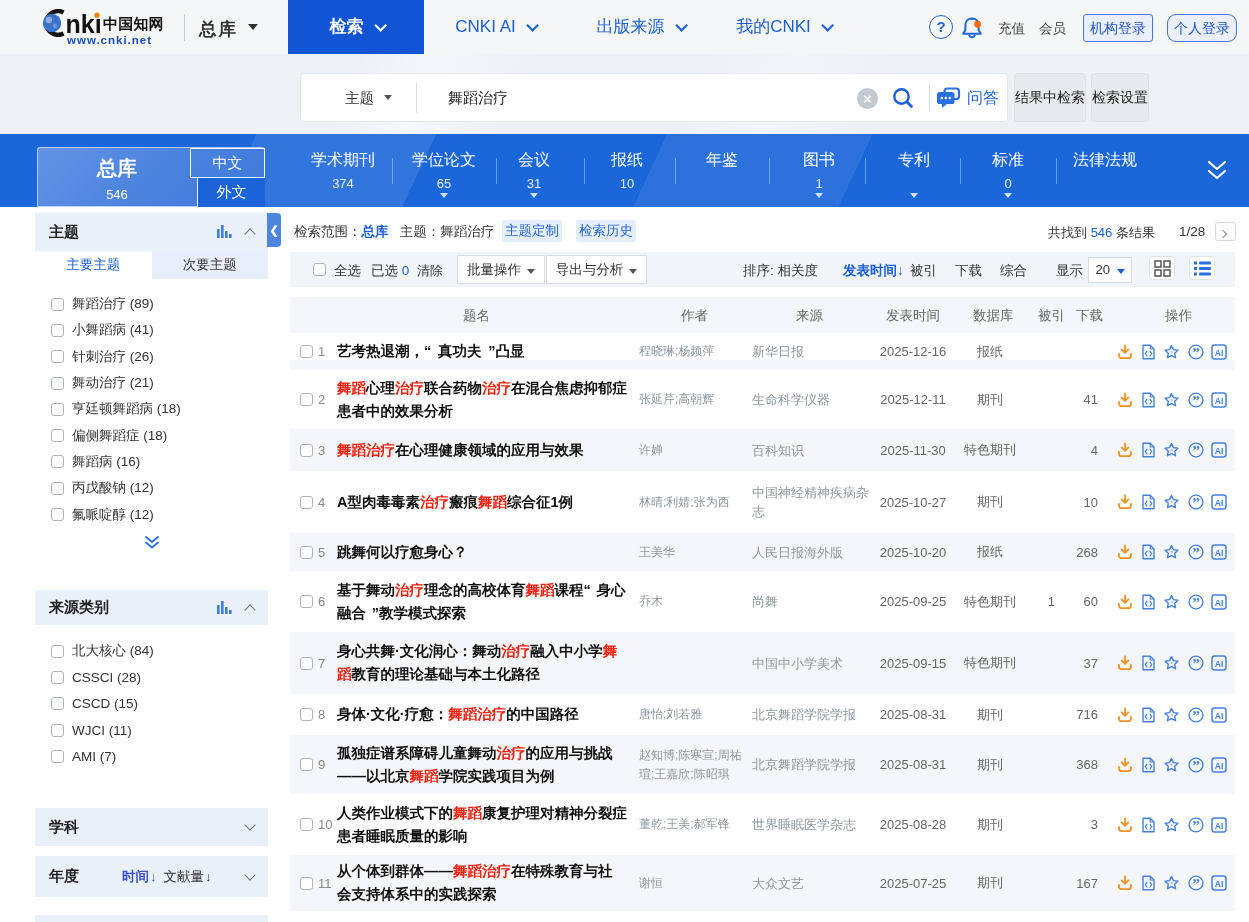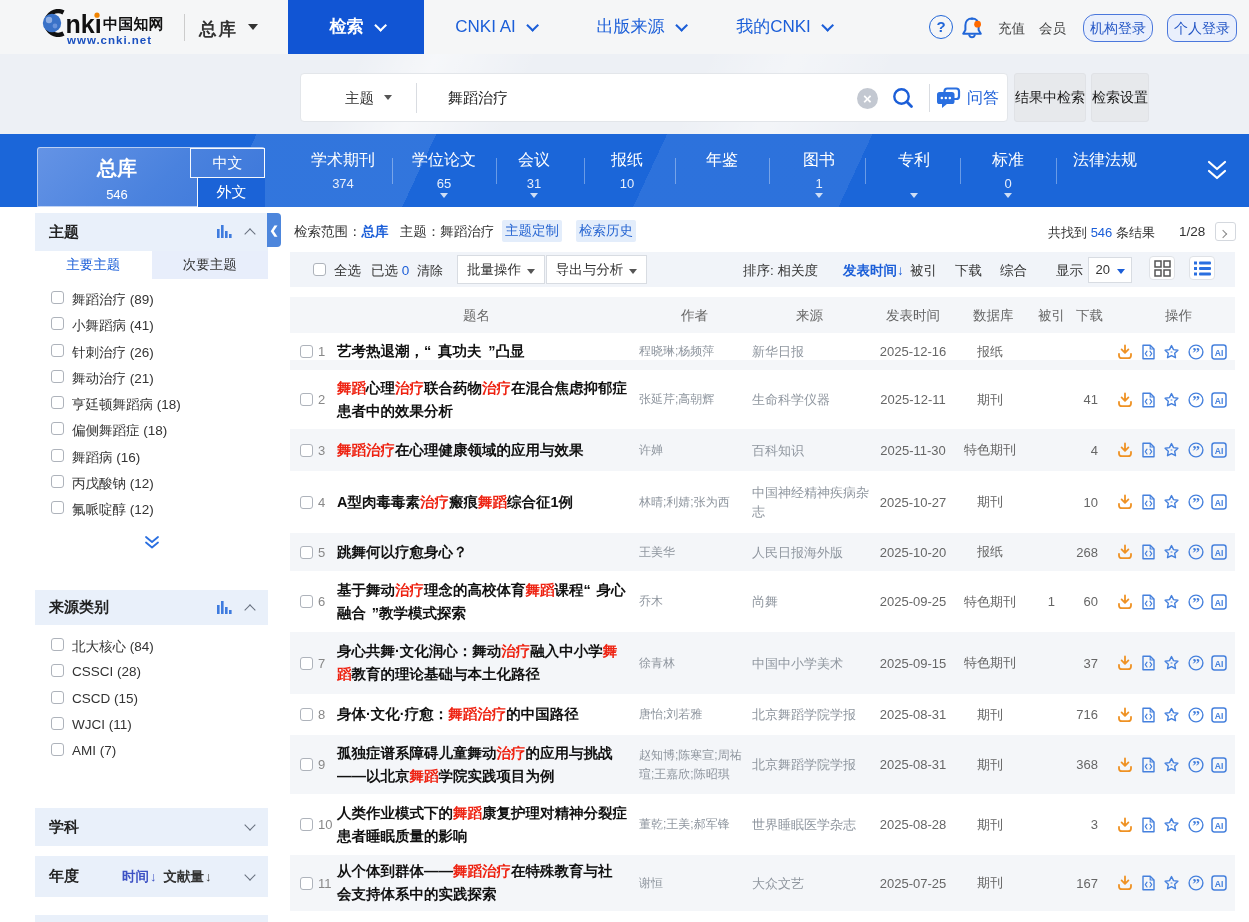--- a/index.html
+++ b/index.html
@@ -22,21 +22,21 @@
 .bitem{position:absolute;top:134px;height:73px;text-align:center;color:#fff}
 .bitem .t1{font-size:16px;line-height:16px;margin-top:18px}
 .bitem .t2{font-size:13px;line-height:13px;margin-top:9px;color:#e8effb}
 .bdiv{position:absolute;top:158px;width:1px;height:26px;background:rgba(255,255,255,.35)}
 .tri{width:0;height:0;border-left:4px solid transparent;border-right:4px solid transparent;border-top:5px solid #cfdef5;margin:3px auto 0}
 
 .panel{position:absolute;left:35px;width:233px;background:#fff;box-shadow:0 0 0 0}
 .phead{height:35px;background:#e9f0fa;display:flex;align-items:center;padding:0 14px}
 .phead .tt{font-size:15px;font-weight:700;color:#222;flex:1}
 .cbx{display:inline-block;width:13px;height:13px;border:1px solid #aeb3bb;border-radius:3px;background:#fff;flex:none}
-.sitem{display:flex;align-items:flex-start;height:26px;padding-left:16px;font-size:13.5px;color:#333}
+.sitem{display:flex;align-items:center;height:26px;padding-left:16px;font-size:13.5px;color:#333}
 .sitem .cbx{margin-right:8px}
 .chd{display:inline-block;width:8px;height:8px;border-right:1.6px solid #67707e;border-bottom:1.6px solid #67707e}
 
 .lbl{display:inline-block;background:#e3edfb;color:#2866d2;font-size:13.5px;height:22px;line-height:22px;padding:0 3px;border-radius:2px}
 #toolbar{position:absolute;left:290px;top:252px;width:945px;height:35px;background:#f1f4f9}
 .wbtn{position:absolute;top:3px;height:29px;background:#fff;border:1px solid #d8dce2;font-size:13.5px;color:#333;text-align:center;line-height:27px}
 #thead{position:absolute;left:290px;top:297px;width:945px;height:36px;background:#f4f6f9;font-size:13.5px;color:#666}
 #thead span{position:absolute;top:10px}
 .row{position:absolute;left:290px;width:945px}
 .row .num{position:absolute;left:10px;display:flex;align-items:center;height:100%}
@@ -77,21 +77,21 @@
 
 <div class="abs" style="left:929px;top:15px;width:24px;height:24px;border:1.7px solid #2166d8;border-radius:50%;color:#2166d8;font-size:15px;font-weight:700;text-align:center;line-height:21px">?</div>
 <svg class="abs" style="left:959px;top:14px" width="26" height="26" viewBox="0 0 26 26">
   <path d="M13 3.2l-1.8 2.6h3.6z" fill="#2166d8"></path>
     <path d="M13 4.5c-4.2 0-6.6 3.1-6.6 6.8v4.8l-2.2 3.6h17.6l-2.2-3.6v-4.8c0-3.7-2.4-6.8-6.6-6.8z" fill="none" stroke="#2166d8" stroke-width="2" stroke-linejoin="round"></path>
   <path d="M10.3 21.3c.5 1.3 1.5 2 2.7 2s2.2-.7 2.7-2" fill="none" stroke="#2166d8" stroke-width="2" stroke-linecap="round"></path>
   <circle cx="18.6" cy="10.2" r="3.4" fill="#ff6a00"></circle>
 </svg>
 <div class="abs" style="left:998px;top:20px;font-size:13.5px;color:#444">充值</div>
 <div class="abs" style="left:1039px;top:20px;font-size:13.5px;color:#444">会员</div>
-<div class="abs" style="left:1083px;top:14px;width:70px;height:28px;border:1.3px solid #4a77dc;border-radius:12px;background:#e9effc;color:#2456c5;font-size:14px;text-align:center;line-height:26px">机构登录</div>
+<div class="abs" style="left:1083px;top:14px;width:70px;height:28px;border:1.3px solid #4a77dc;border-radius:3px;background:#e9effc;color:#2456c5;font-size:14px;text-align:center;line-height:26px">机构登录</div>
 <div class="abs" style="left:1167px;top:14px;width:70px;height:28px;border:1.3px solid #4a77dc;border-radius:9px;background:#e9effc;color:#2456c5;font-size:14px;text-align:center;line-height:26px">个人登录</div>
 
 <div id="ssec"></div>
 <div id="sbox"></div>
 <div class="abs" style="left:345px;top:89px;font-size:14.5px;color:#333">主题</div>
 <div class="abs" style="left:384px;top:95px;width:0;height:0;border-left:4.5px solid transparent;border-right:4.5px solid transparent;border-top:5.5px solid #555"></div>
 <div class="abs" style="left:416px;top:83px;width:1px;height:30px;background:#d9dce1"></div>
 <div class="abs" style="left:448px;top:89px;font-size:15px;color:#222">舞蹈治疗</div>
 <div class="abs" style="left:857px;top:88px;width:21px;height:21px;border-radius:50%;background:#c3c8d1;color:#fff;font-size:15px;text-align:center;line-height:21px;font-weight:700">×</div>
 <svg class="abs" style="left:890px;top:85px" width="26" height="26" viewBox="0 0 26 26">
@@ -222,21 +222,21 @@
   <div class="phead" style="height:38px">
       <span class="tt">学科</span>
       <span class="chd" style="transform:rotate(45deg);margin-top:-4px"></span>
     </div>
 </div>
 <div class="panel" style="top:856px;height:41px;background:#e9f0fa">
   <div class="phead" style="height:41px">
       <span class="tt" style="flex:none;width:73px">年度</span>
     <span style="font-size:13.5px;color:#3d51c4;font-weight:700;margin-right:1px">时间</span>
       <span style="color:#3d51c4;font-size:13px;font-weight:700">↓</span>
-    <span style="font-size:13.5px;color:#333;font-weight:700;margin-left:7px;margin-right:1px">文献量</span>
+    <span style="font-size:13.5px;color:#333;font-weight:400;margin-left:7px;margin-right:1px">文献量</span>
       <span style="color:#333;font-size:13px;font-weight:700">↓</span>
     <span class="chd" style="transform:rotate(45deg);margin-top:-4px;margin-left:auto"></span>
   </div>
 </div>
 <div class="panel" style="top:915px;height:7px;background:#e9f0fa"></div>
 
 <div class="abs" style="left:294px;top:223px;font-size:13.5px;color:#333">检索范围：<b style="color:#1b5ed8">总库</b>&nbsp;&nbsp; 主题：舞蹈治疗</div>
 <div class="lbl abs" style="left:502px;top:220px">主题定制</div>
 <div class="lbl abs" style="left:576px;top:220px">检索历史</div>
 <div class="abs" style="left:1048px;top:224px;font-size:13px;color:#333">共找到 <b style="color:#1b5ed8;font-weight:400">546</b> 条结果</div>
@@ -540,23 +540,20 @@
     </div>
 </div>
 <div class="row" style="top:632px;height:62px;background:#f4f6f9;">
 <span class="num">
       <span class="cbx"></span>
       <i>7</i>
     </span>
 <div class="ttl">
       <div>身心共舞·文化润心：舞动<span class="red">治疗</span>融入中小学<span class="red">舞<br>蹈</span>教育的理论基础与本土化路径</div>
     </div>
-<div class="au">
-      <div>徐青林</div>
-    </div>
 <div class="src">
       <div>中国中小学美术</div>
     </div>
 <div class="dt">2025-09-15</div>
 <div class="db">特色期刊</div>
 <div class="cit"></div>
 <div class="dl">37</div>
 <div class="ops">
       <svg width="16" height="16" viewBox="0 0 16 16">
         <path d="M8 1.5v6.6M4.6 5.4 8 8.8l3.4-3.4" fill="none" stroke="#ef9224" stroke-width="1.8" stroke-linecap="round" stroke-linejoin="round"></path>

